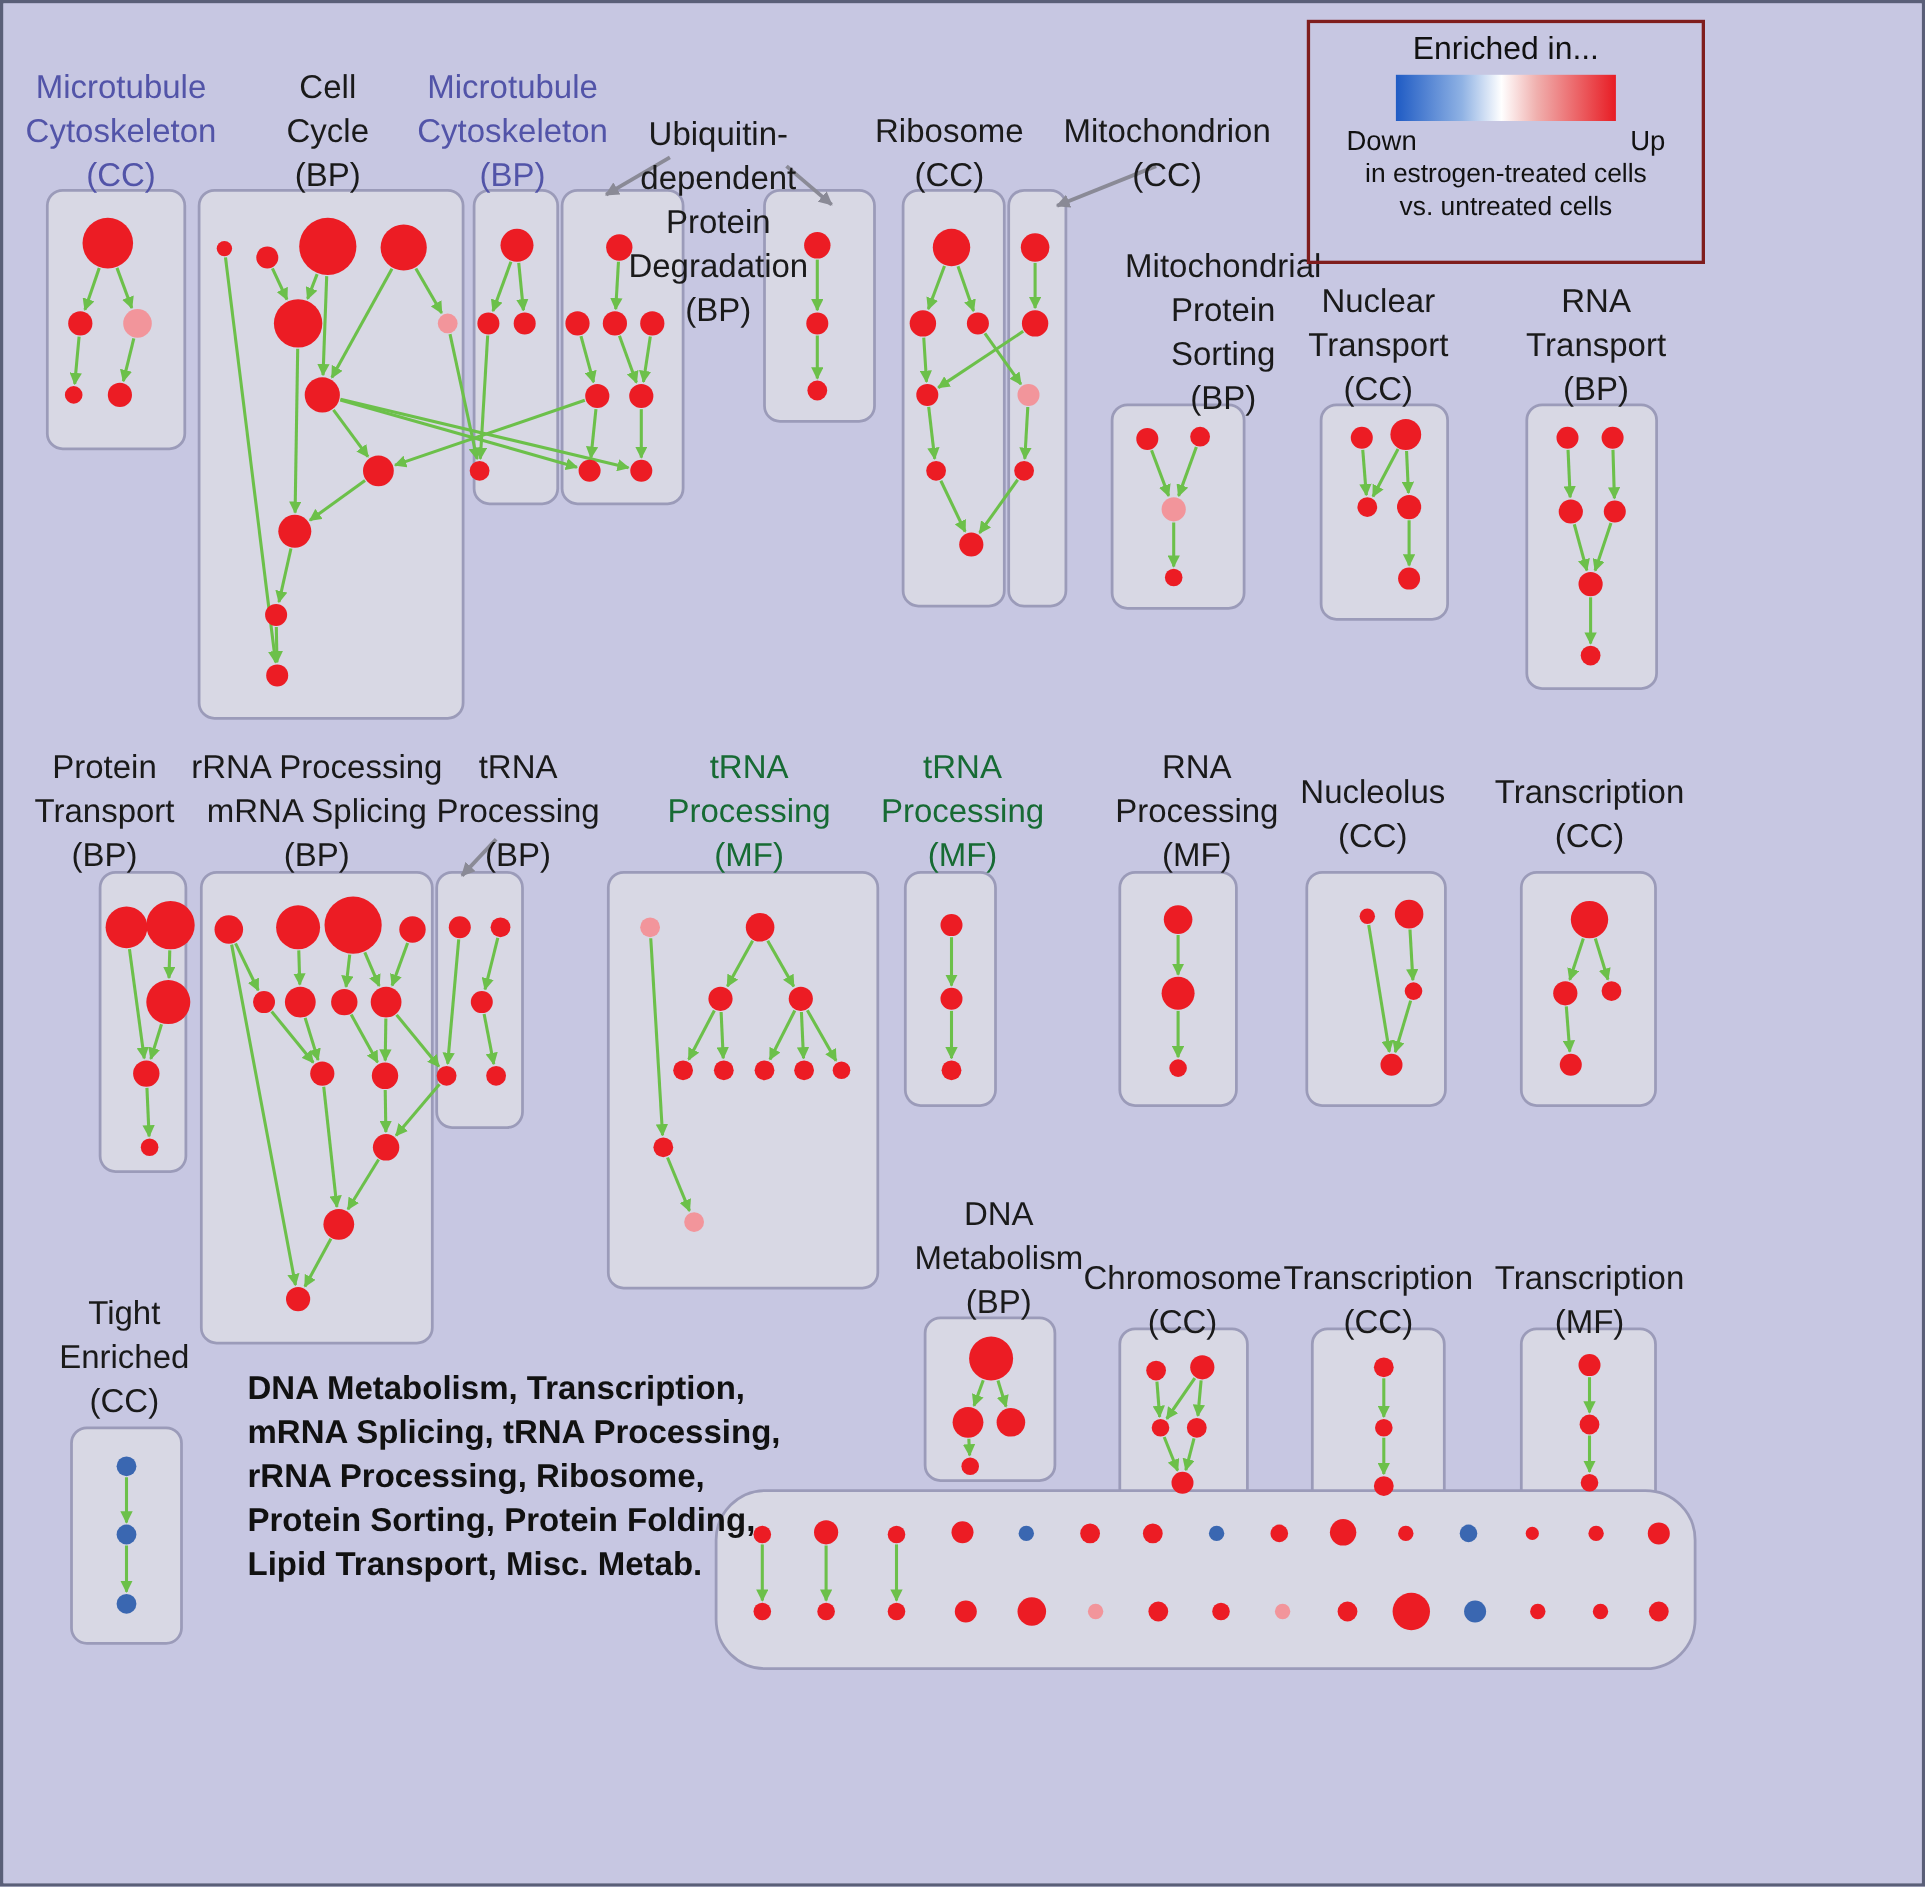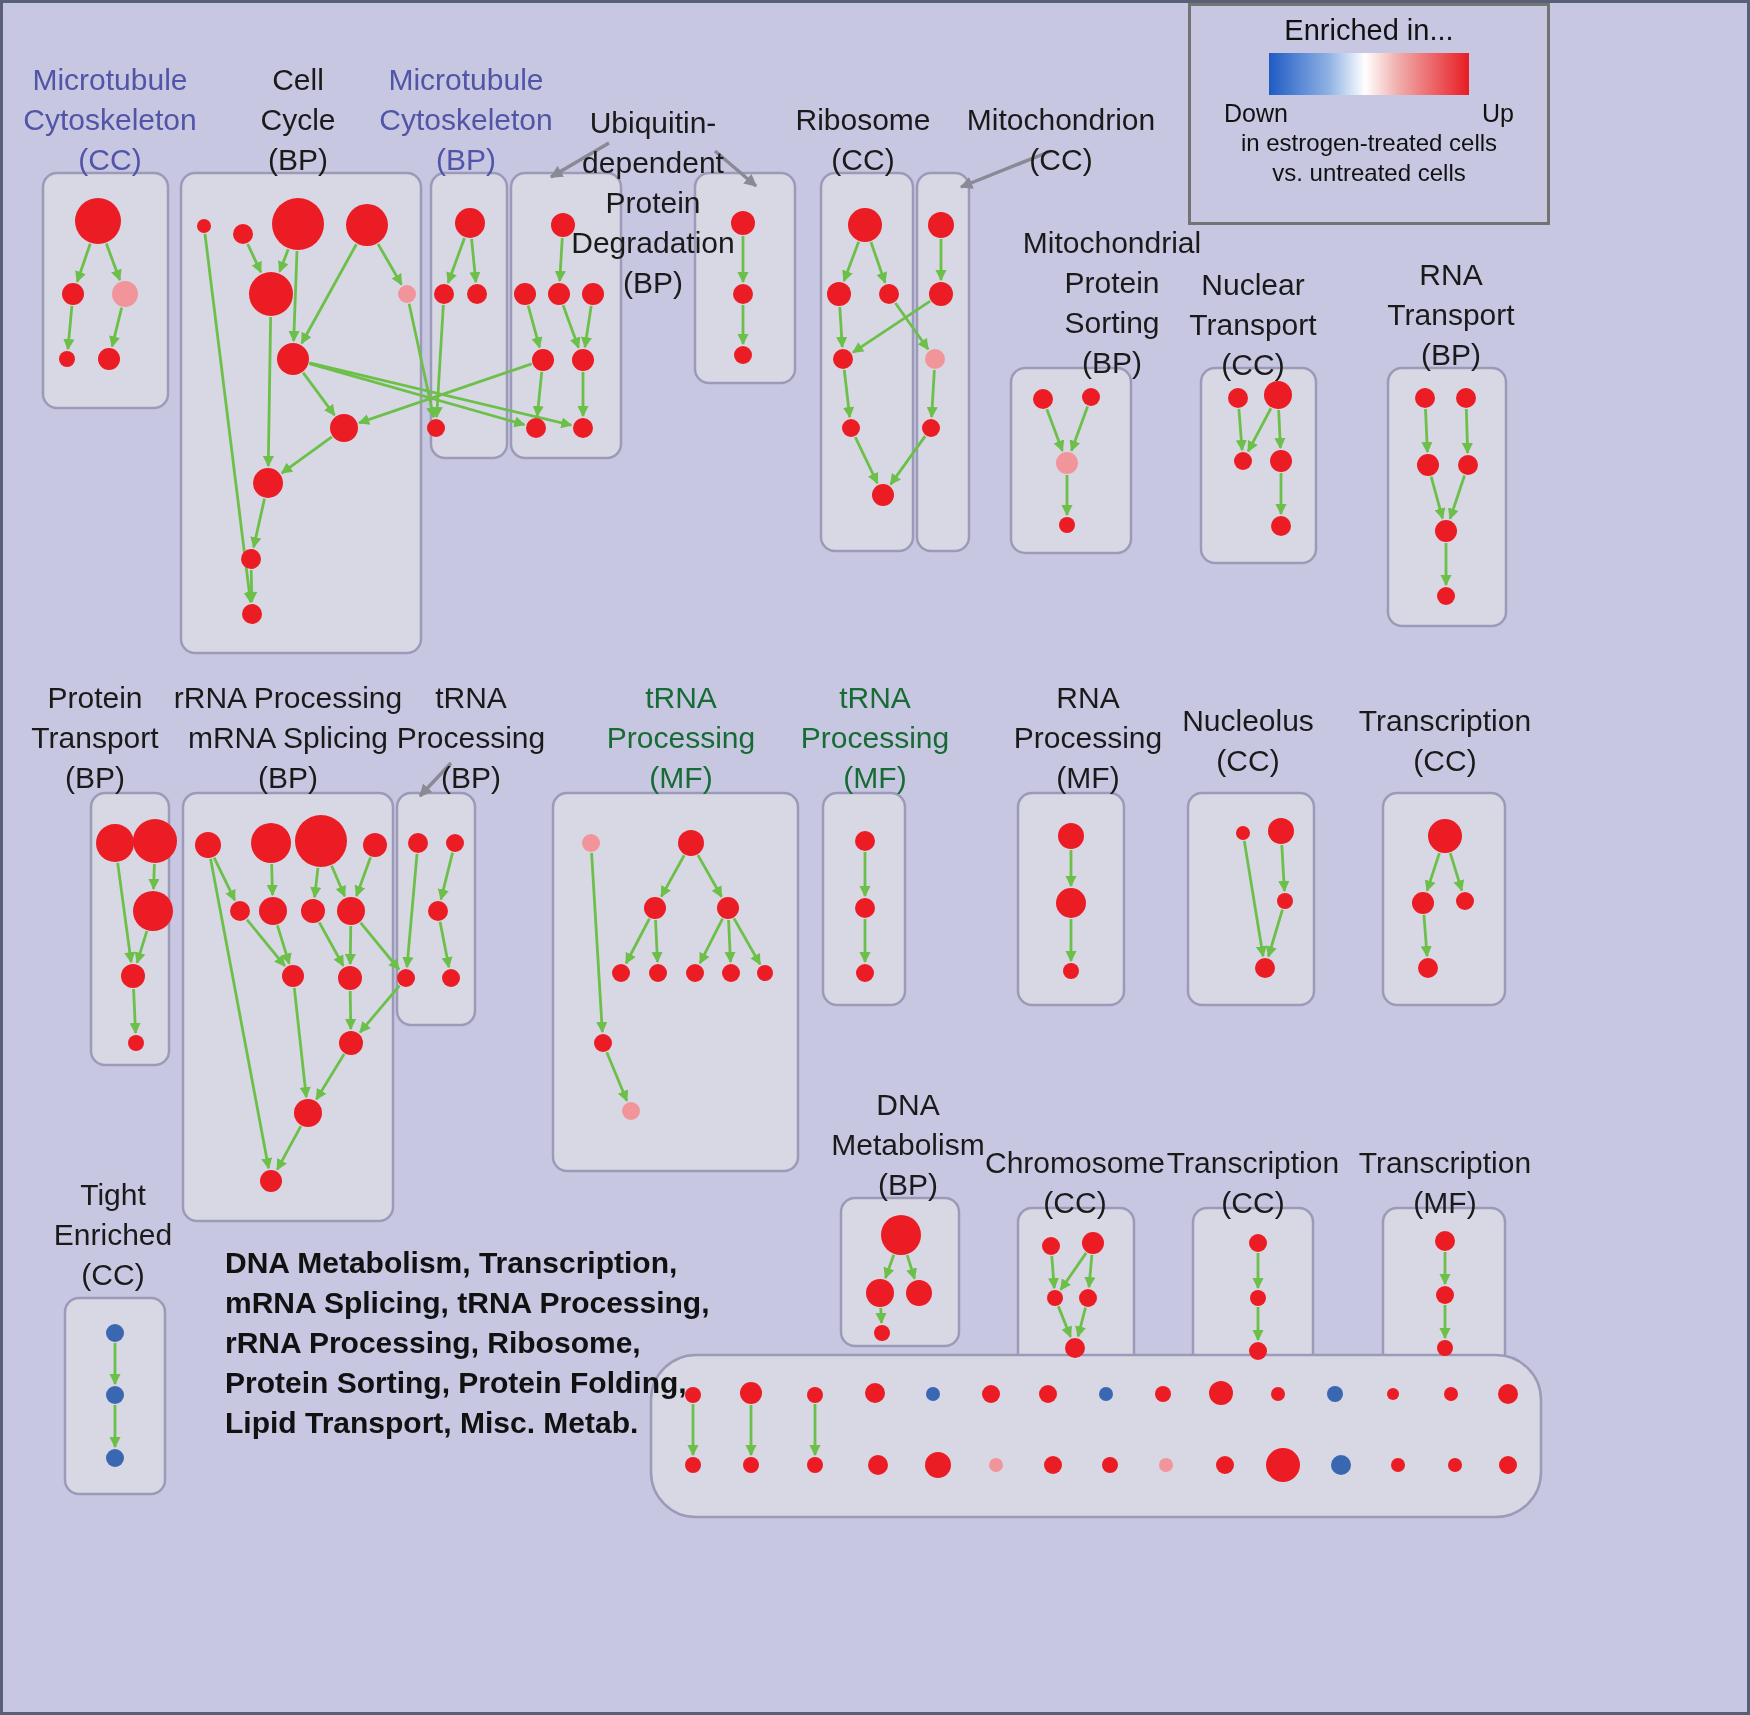--- a/index.html
+++ b/index.html
@@ -2,22 +2,22 @@
 <html><head>
 <meta charset="utf-8">
 <style>
   html,body{margin:0;padding:0;}
   #stage{position:relative;width:1750px;height:1715px;box-sizing:border-box;
          border:3px solid #5a5f78;font-family:"Liberation Sans",sans-serif;overflow:hidden;}
   #diagram{position:absolute;left:0;top:0;}
   #label-layer{position:absolute;left:0;top:0;width:100%;height:100%;pointer-events:none;}
   .cluster-label{position:absolute;transform:translateX(-50%);text-align:center;
                  font-size:30px;line-height:40px;white-space:nowrap;}
-  .legend{position:absolute;left:1185px;top:0;width:362px;height:222px;
-          box-sizing:border-box;border:3px solid #737373;text-align:center;color:#111;}
+  .legend{position:absolute;left:1185px;top:15px;width:362px;height:222px;
+          box-sizing:border-box;border:3px solid #7f1d1d;text-align:center;color:#111;}
   .legend-title{font-size:29px;margin-top:8px;}
   .legend-bar{width:200px;height:42px;margin:6px auto 0 auto;}
   .legend-row{display:flex;justify-content:space-between;width:290px;margin:4px auto 0 auto;
               font-size:25px;}
   .legend-sub{font-size:24px;line-height:30px;}
   .footnote{position:absolute;left:222px;top:1240px;font-size:30px;line-height:40px;color:#111;font-weight:bold;}
 </style>
 </head>
 <body>
 
@@ -364,21 +364,21 @@
       <div class="cluster-label" style="left: 1058px; top: 97px; color: rgb(26, 26, 26);">
         <div>Mitochondrion</div>
         <div>(CC)</div>
       </div>
       <div class="cluster-label" style="left: 1068px; top: 220px; color: rgb(26, 26, 26); margin-left: 41px;">
         <div>Mitochondrial</div>
         <div>Protein</div>
         <div>Sorting</div>
         <div>(BP)</div>
       </div>
-      <div class="cluster-label" style="left: 1250px; top: 262px; color: rgb(26, 26, 26);">
+      <div class="cluster-label" style="left: 1250px; top: 252px; color: rgb(26, 26, 26);">
         <div>Nuclear</div>
         <div>Transport</div>
         <div>(CC)</div>
       </div>
       <div class="cluster-label" style="left: 1448px; top: 252px; color: rgb(26, 26, 26);">
         <div>RNA</div>
         <div>Transport</div>
         <div>(BP)</div>
       </div>
       <div class="cluster-label" style="left: 92px; top: 675px; color: rgb(26, 26, 26);">

